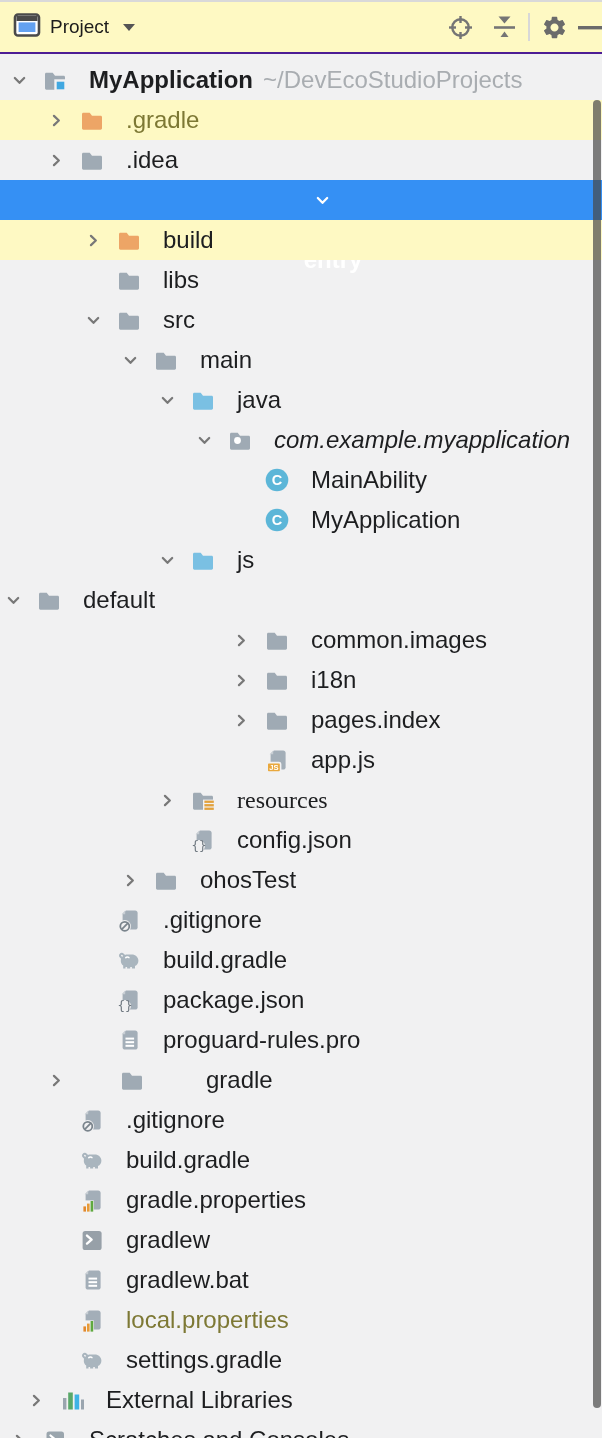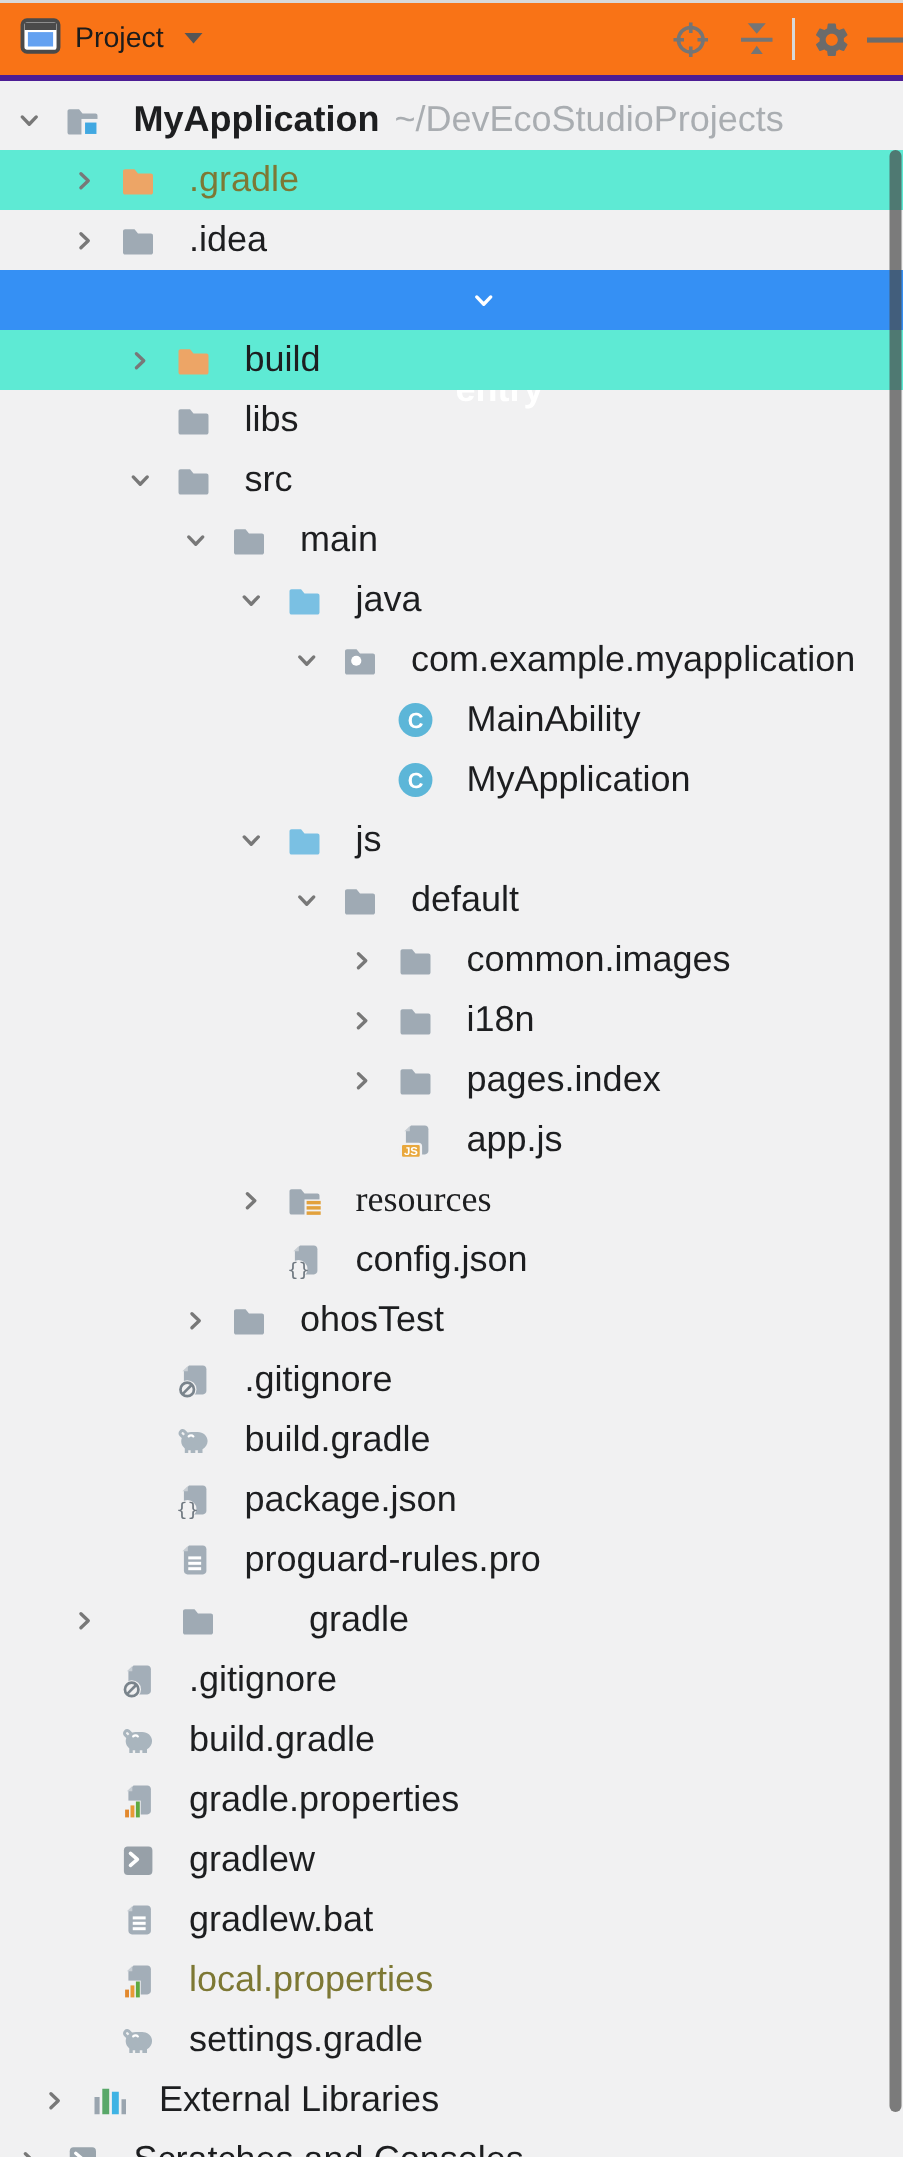--- a/index.html
+++ b/index.html
@@ -4,35 +4,35 @@
 <style>
   html,body{margin:0;padding:0;}
   body{
     width:602px;height:1438px;overflow:hidden;position:relative;
     font-family:"Liberation Sans","DejaVu Sans",sans-serif;
     background:#f1f1f2;
   }
   
   .hdr{
     position:absolute;left:0;top:0;width:602px;height:54px;
-    background:#f97316;border-top:2px solid #d9d9d9;border-bottom:4px solid #4c1d95;
+    background:#fef9c3;border-top:2px solid #d9d9d9;border-bottom:2px solid #4c1d95;
     box-sizing:border-box;display:flex;align-items:center;
   }
   .hdr-left{display:flex;align-items:center;gap:9px;padding-left:13px;cursor:pointer;}
   .hdr-title{font-size:19px;color:#1c1c1c;}
   .hdr-right{position:absolute;right:0;top:0;height:100%;display:flex;align-items:center;}
   .hbtn{width:44px;height:40px;display:flex;align-items:center;justify-content:center;cursor:pointer;flex:0 0 auto;}
   .hdiv{width:2px;height:28px;background:#d8d8d8;margin:0 2px;flex:0 0 auto;}
   
   .tree{position:absolute;left:0;top:54px;width:602px;height:1384px;overflow:hidden;}
   .row{
     position:relative;height:40px;display:flex;align-items:center;
     white-space:nowrap;cursor:pointer;box-sizing:border-box;
   }
-  .row.cream{background:#5eead4;}
+  .row.cream{background:#fef9c3;}
   .row.selected{background:#3590f4;flex-direction:column;}
   .chev{width:26px;height:40px;display:flex;align-items:center;justify-content:center;flex:0 0 auto;}
   .icon{width:26px;height:26px;margin-left:10px;flex:0 0 auto;position:relative;}
   .icon svg{display:block;}
   .lbl{margin-left:21px;font-size:24px;color:#1d1e20;}
   .row.selected .lbl{color:#ffffff;font-weight:bold;}
   .lbl.bold{font-weight:bold;}
   .lbl.olive{color:#7d7834;}
   .sfx{margin-left:10px;font-size:24px;color:#a9adb1;}
   
@@ -218,21 +218,21 @@
             </g>
           </svg>
         </span>
         <span class="icon">
           <svg width="26" height="26" viewBox="0 0 26 26">
      <path d="M3 21.3 V7.2 c0-.8.6-1.4 1.4-1.4 h6.3 l2.3 2.9 h8.6 c.8 0 1.4.6 1.4 1.4 v11.2 c0 .8-.6 1.4-1.4 1.4 H4.4 c-.8 0-1.4-.6-1.4-1.4 z" fill="#7ac0e3"></path>
           </svg>
         </span>
         <span class="lbl">java</span>
       </div>
-      <div class="row" style="padding-left: 191px;">
+      <div class="row" style="padding-left: 191px; font-style: italic;">
         <span class="chev">
           <svg width="17" height="17" viewBox="0 0 16 16">
             <g>
               <polyline points="3.6,5.6 8,10.2 12.4,5.6" stroke="#787878" stroke-width="2.1" fill="none" stroke-linecap="round" stroke-linejoin="round"></polyline>
             </g>
           </svg>
         </span>
         <span class="icon">
           <svg width="26" height="26" viewBox="0 0 26 26">
      <path d="M3 21.3 V7.2 c0-.8.6-1.4 1.4-1.4 h6.3 l2.3 2.9 h8.6 c.8 0 1.4.6 1.4 1.4 v11.2 c0 .8-.6 1.4-1.4 1.4 H4.4 c-.8 0-1.4-.6-1.4-1.4 z" fill="#9faab4"></path>
@@ -269,21 +269,21 @@
             </g>
           </svg>
         </span>
         <span class="icon">
           <svg width="26" height="26" viewBox="0 0 26 26">
      <path d="M3 21.3 V7.2 c0-.8.6-1.4 1.4-1.4 h6.3 l2.3 2.9 h8.6 c.8 0 1.4.6 1.4 1.4 v11.2 c0 .8-.6 1.4-1.4 1.4 H4.4 c-.8 0-1.4-.6-1.4-1.4 z" fill="#7ac0e3"></path>
           </svg>
         </span>
         <span class="lbl">js</span>
       </div>
-      <div class="row" style="padding-left: 191px;">
+      <div class="row" style="">
         <span class="chev">
           <svg width="17" height="17" viewBox="0 0 16 16">
             <g>
               <polyline points="3.6,5.6 8,10.2 12.4,5.6" stroke="#787878" stroke-width="2.1" fill="none" stroke-linecap="round" stroke-linejoin="round"></polyline>
             </g>
           </svg>
         </span>
         <span class="icon">
           <svg width="26" height="26" viewBox="0 0 26 26">
      <path d="M3 21.3 V7.2 c0-.8.6-1.4 1.4-1.4 h6.3 l2.3 2.9 h8.6 c.8 0 1.4.6 1.4 1.4 v11.2 c0 .8-.6 1.4-1.4 1.4 H4.4 c-.8 0-1.4-.6-1.4-1.4 z" fill="#9faab4"></path>

